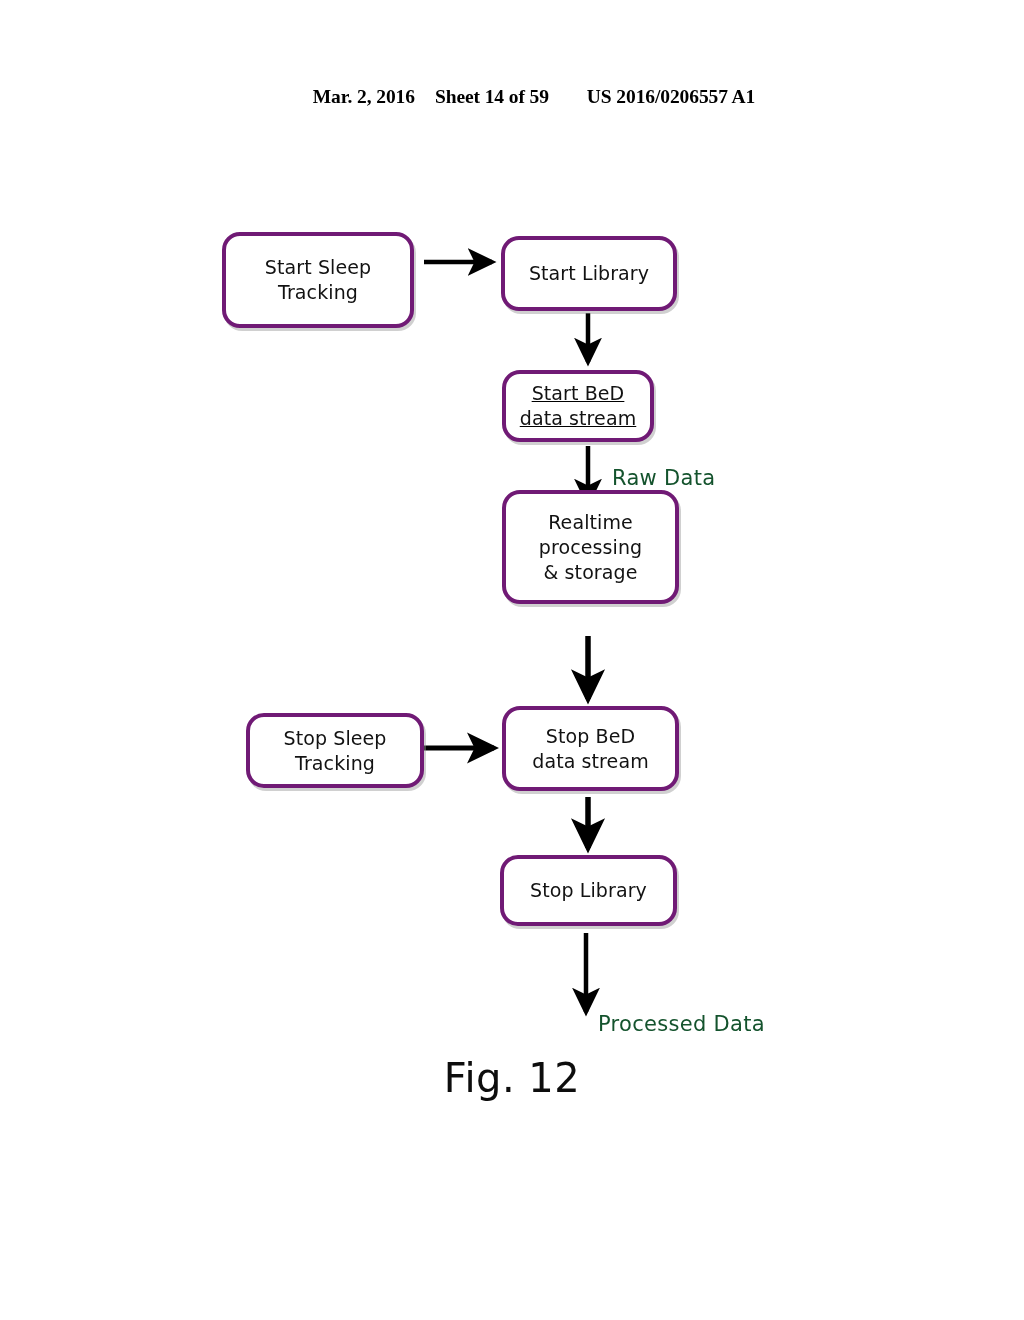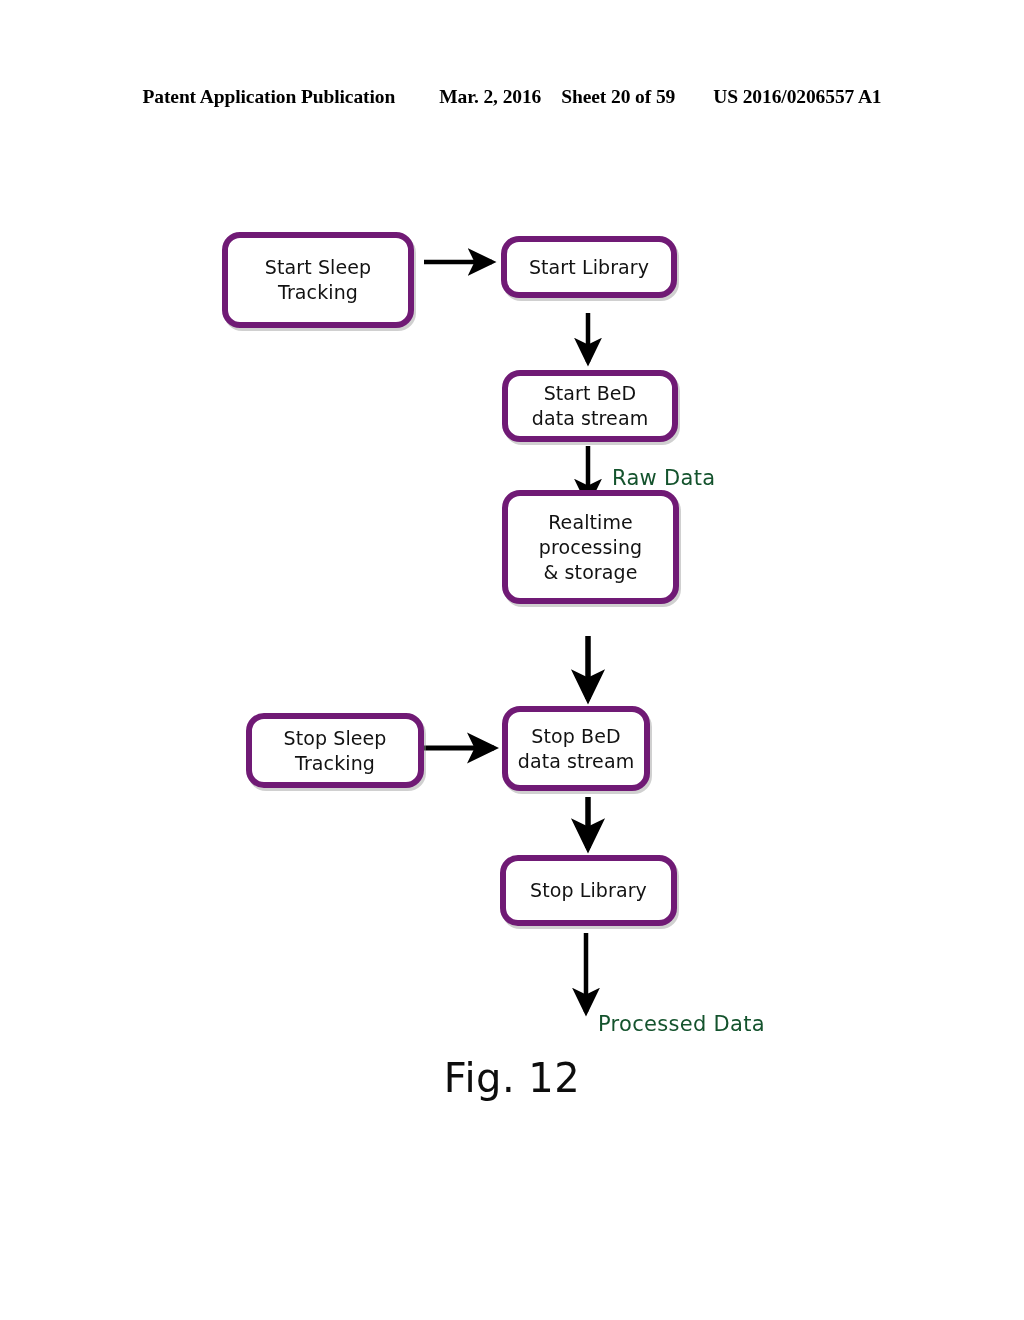--- a/index.html
+++ b/index.html
@@ -43,46 +43,46 @@
     top: 0;
     left: 0;
     width: 1024px;
     height: 1320px;
   }
 
   
   .node {
     position: absolute;
     box-sizing: border-box;
-    border: 6px solid #701a75;
+    border: 4px solid #701a75;
     border-radius: 18px;
     background: #ffffff;
     box-shadow: 2px 3px 0 0 rgba(150,150,150,0.45);
     display: flex;
     flex-direction: column;
     align-items: center;
     justify-content: center;
     text-align: center;
   }
   .node .node-text {
     font-family: "DejaVu Sans", sans-serif;
     font-size: 19px;
     line-height: 25px;
     color: #121212;
     letter-spacing: 0.1px;
     white-space: pre-line;
   }
 
   
   #node-start-sleep-tracking { left: 222px; top: 232px; width: 192px; height: 96px; }
-  #node-start-library        { left: 501px; top: 236px; width: 176px; height: 62px; }
-  #node-start-bed-stream     { left: 502px; top: 370px; width: 176px; height: 72px; }
+  #node-start-library        { left: 501px; top: 236px; width: 176px; height: 75px; }
+  #node-start-bed-stream     { left: 502px; top: 370px; width: 152px; height: 72px; text-decoration: underline; }
   #node-realtime-processing  { left: 502px; top: 490px; width: 177px; height: 114px; }
   #node-stop-sleep-tracking  { left: 222px; top: 713px; width: 178px; height: 75px; margin-left: 24px; }
-  #node-stop-bed-stream      { left: 502px; top: 706px; width: 148px; height: 85px; }
+  #node-stop-bed-stream      { left: 502px; top: 706px; width: 177px; height: 85px; }
   #node-stop-library         { left: 500px; top: 855px; width: 177px; height: 71px; }
 
   
   #arrow-layer {
     position: absolute;
     left: 0;
     top: 0;
     width: 1024px;
     height: 1320px;
     pointer-events: none;
@@ -110,25 +110,24 @@
     font-family: "DejaVu Sans", sans-serif;
     font-size: 40px;
     color: #0d0d0d;
     letter-spacing: 0.5px;
   }
 </style>
 </head>
 <body>
 
 <div id="patent-header">
-  <span class="hdr-seg">Patent Application Publication</span>
   <span class="gap-lg"></span>
   <span class="hdr-seg">Mar. 2, 2016</span>
   <span class="gap-md"></span>
-  <span class="hdr-seg">Sheet 20 of 59</span>
+  <span class="hdr-seg">Sheet 14 of 59</span>
   <span class="gap-xl"></span>
   <span class="hdr-seg">US 2016/0206557 A1</span>
 </div>
 
 <div id="flowchart">
 
   <svg id="arrow-layer" viewBox="0 0 1024 1320" width="1024" height="1320" xmlns="http://www.w3.org/2000/svg">
     <defs>
       <marker id="arrowhead" markerWidth="7" markerHeight="7" refX="5.4" refY="3.5" orient="auto" markerUnits="strokeWidth">
         <path d="M0,0.4 L6.4,3.5 L0,6.6 L1.5,3.5 Z" fill="#000000"></path>

